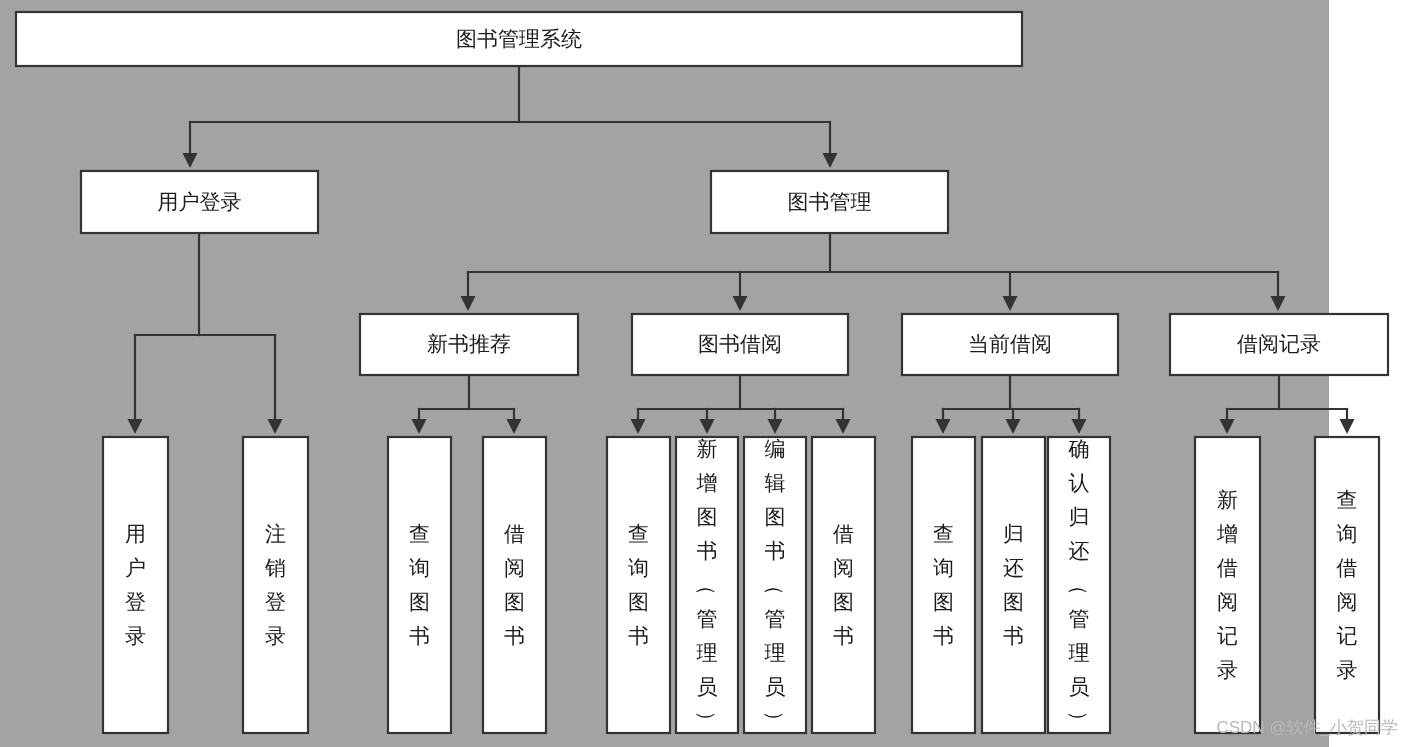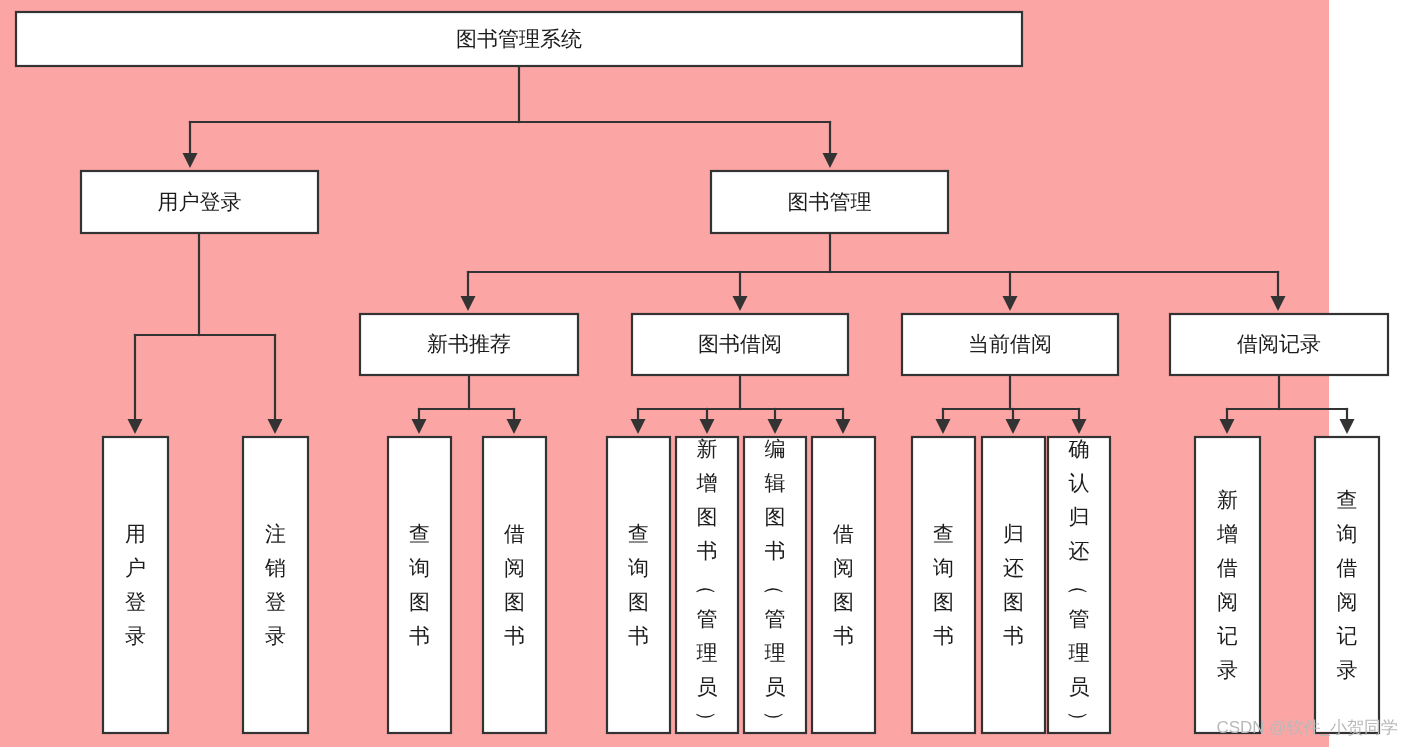--- a/index.html
+++ b/index.html
@@ -10,21 +10,21 @@
   body {
     width: 1405px;
     height: 747px;
     font-family: "Liberation Sans", "DejaVu Sans", sans-serif;
     overflow: hidden;
   }
   #diagram-root {
     position: relative;
     width: 1329px;
     height: 747px;
-    background: #fca5a5;
+    background: #a3a3a3;
   }
   svg#tree-svg {
     position: absolute;
     left: 0;
     top: 0;
     width: 1405px;
     height: 747px;
     display: block;
   }
   .node-box {

